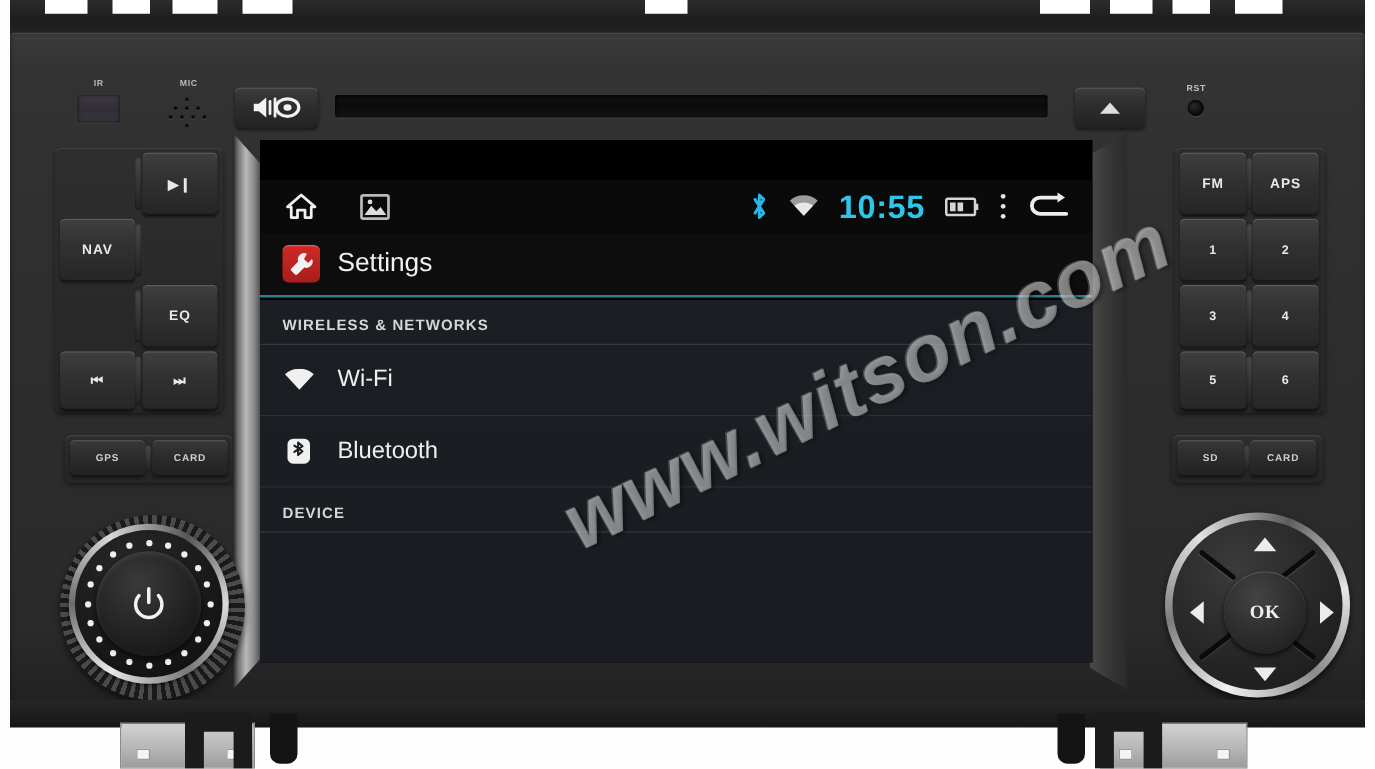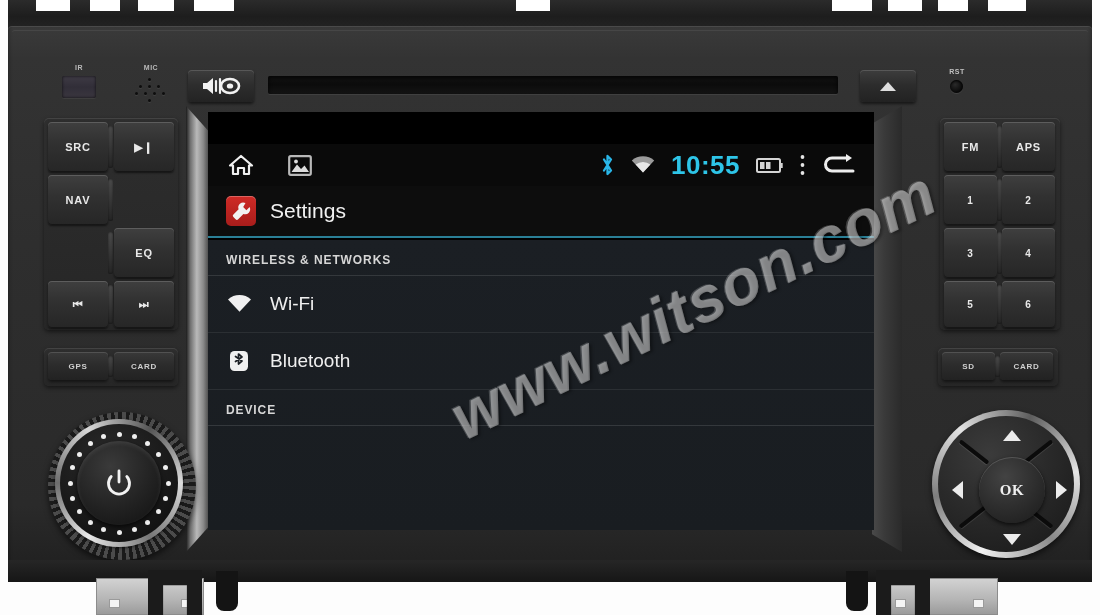--- a/index.html
+++ b/index.html
@@ -329,33 +329,32 @@
   <div class="disc-slot"></div>
 
   <div class="eject-btn">
     <div class="eject-tri"></div>
   </div>
 
   <div class="rst-label">RST</div>
   <div class="rst-hole"></div>
 
   <div class="btn-cluster" style="left:44px;top:118px;width:134px;height:212px;">
-    <div class="hw-btn" style="left:4px;top:4px;width:60px;height:50px;">SRC</div>
     <div class="hw-btn" style="left:70px;top:4px;width:60px;height:50px;">▶❙</div>
     <div class="hw-btn" style="left:4px;top:57px;width:60px;height:50px;">NAV</div>
     <div class="hw-btn" style="left:70px;top:110px;width:60px;height:50px;">EQ</div>
     <div class="hw-btn" style="left:4px;top:163px;width:60px;height:47px;">⏮</div>
     <div class="hw-btn" style="left:70px;top:163px;width:60px;height:47px;">⏭</div>
     <div class="slot-divider" style="left:64px;top:8px;height:42px;"></div>
     <div class="slot-divider" style="left:64px;top:61px;height:42px;"></div>
     <div class="slot-divider" style="left:64px;top:114px;height:42px;"></div>
     <div class="slot-divider" style="left:64px;top:167px;height:39px;"></div>
   </div>
 
-  <div class="btn-cluster" style="left:44px;top:348px;width:134px;height:38px;">
+  <div class="btn-cluster" style="left:52px;top:348px;width:134px;height:38px;">
     <div class="slot-btn" style="left:4px;top:4px;width:60px;height:28px;">GPS</div>
     <div class="slot-btn" style="left:70px;top:4px;width:60px;height:28px;">CARD</div>
     <div class="slot-divider" style="left:64px;top:8px;height:21px;"></div>
   </div>
 
   <div class="btn-cluster" style="left:940px;top:118px;width:120px;height:212px;text-decoration:underline;">
     <div class="hw-btn" style="left:4px;top:4px;width:53px;height:50px;">FM</div>
     <div class="hw-btn" style="left:62px;top:4px;width:53px;height:50px;">APS</div>
     <div class="hw-btn num" style="left:4px;top:57px;width:53px;height:50px;">1</div>
     <div class="hw-btn num" style="left:62px;top:57px;width:53px;height:50px;">2</div>

